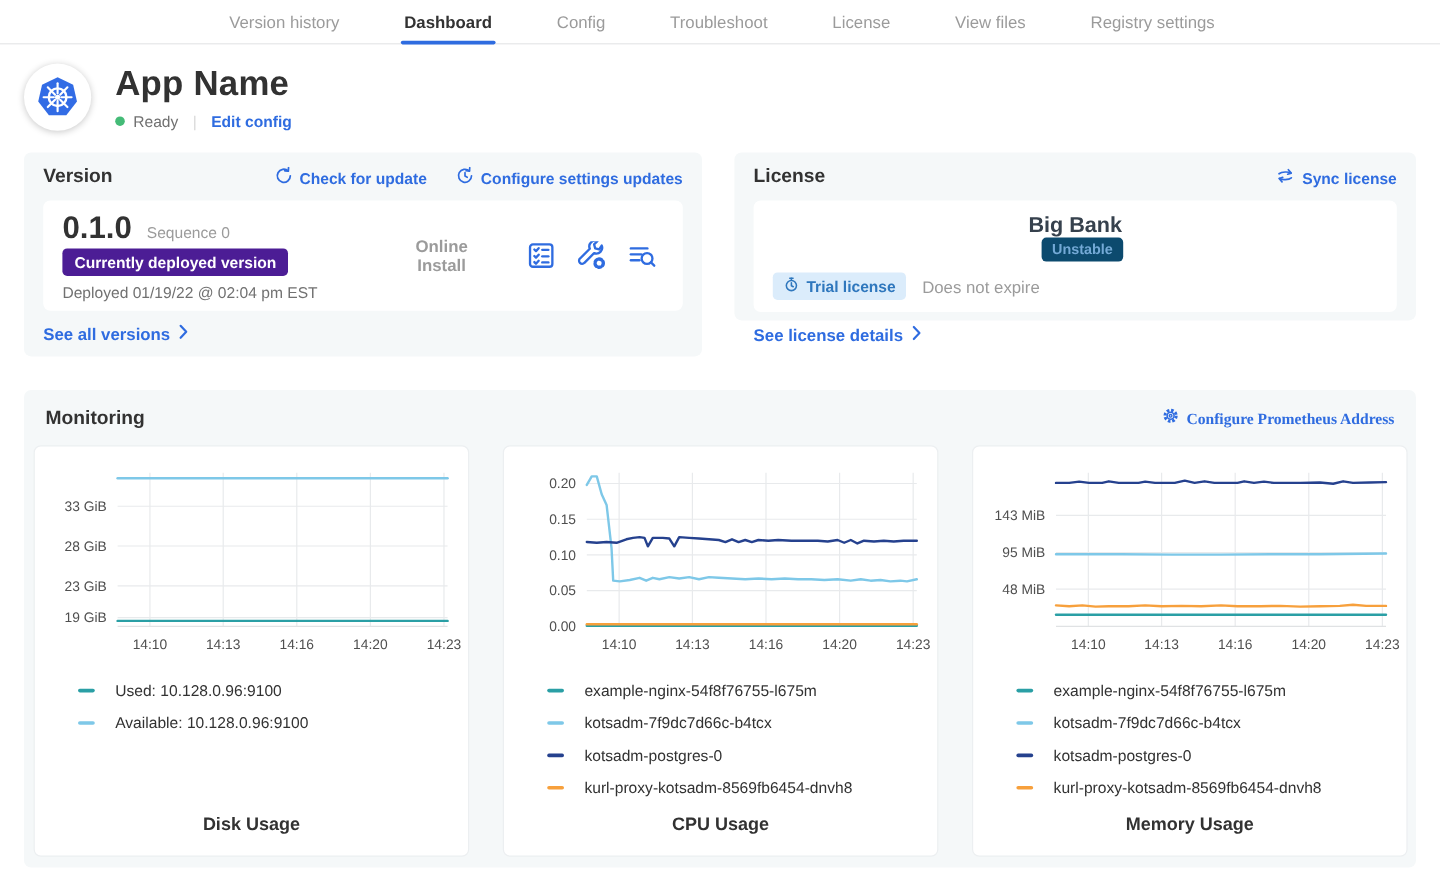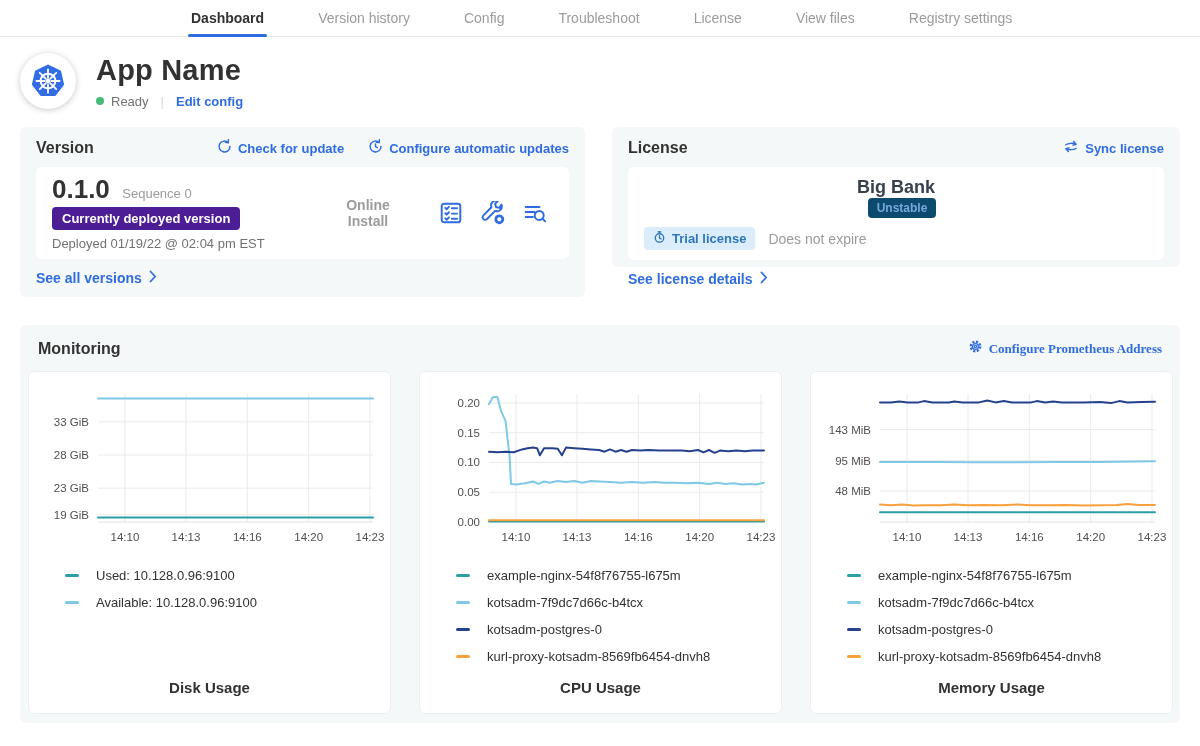--- a/index.html
+++ b/index.html
@@ -68,22 +68,22 @@
   .legend { list-style:none; margin:0; padding:16px 0 0 36px; height:124px; }
   .legend li { display:flex; align-items:center; gap:17px; height:15px;
     margin-bottom:12px; font-size:13px; color:#323232; }
   .swatch { width:14px; height:3px; border-radius:2px; flex:none; }
   .chart-title { text-align:center; font-weight:700; font-size:15px; margin-top:3px; }
 </style>
 </head>
 <body>
 
 <nav class="topnav">
+  <div class="tab">Version history</div>
   <div class="tab active">Dashboard</div>
-  <div class="tab">Version history</div>
   <div class="tab">Config</div>
   <div class="tab">Troubleshoot</div>
   <div class="tab">License</div>
   <div class="tab">View files</div>
   <div class="tab">Registry settings</div>
 </nav>
 
 <header class="app-header">
   <div class="app-logo">
     <svg width="38" height="38" viewBox="0 0 32 32">
@@ -128,21 +128,21 @@
           <span>Check for update</span>
         </span>
         <span class="plink">
           <span>
             <svg width="15" height="15" viewBox="0 0 16 16" fill="none" stroke="#2f6ce0" stroke-width="1.5" stroke-linecap="round" stroke-linejoin="round">
               <path d="M13.8 8a5.8 5.8 0 1 1-1.9-4.3"></path>
                 <polyline points="12.2,0.8 12,3.9 8.9,3.5"></polyline>
               <polyline points="8,5.2 8,8.2 10,9.3"></polyline>
             </svg>
           </span>
-          <span>Configure automatic updates</span>
+          <span>Configure settings updates</span>
         </span>
       </div>
     </div>
     <div class="inner-card version-body">
       <div class="ver-left">
         <div>
           <span class="ver-number">0.1.0</span>
           <span class="ver-seq">Sequence 0</span>
         </div>
         <span class="deployed-badge">Currently deployed version</span>

